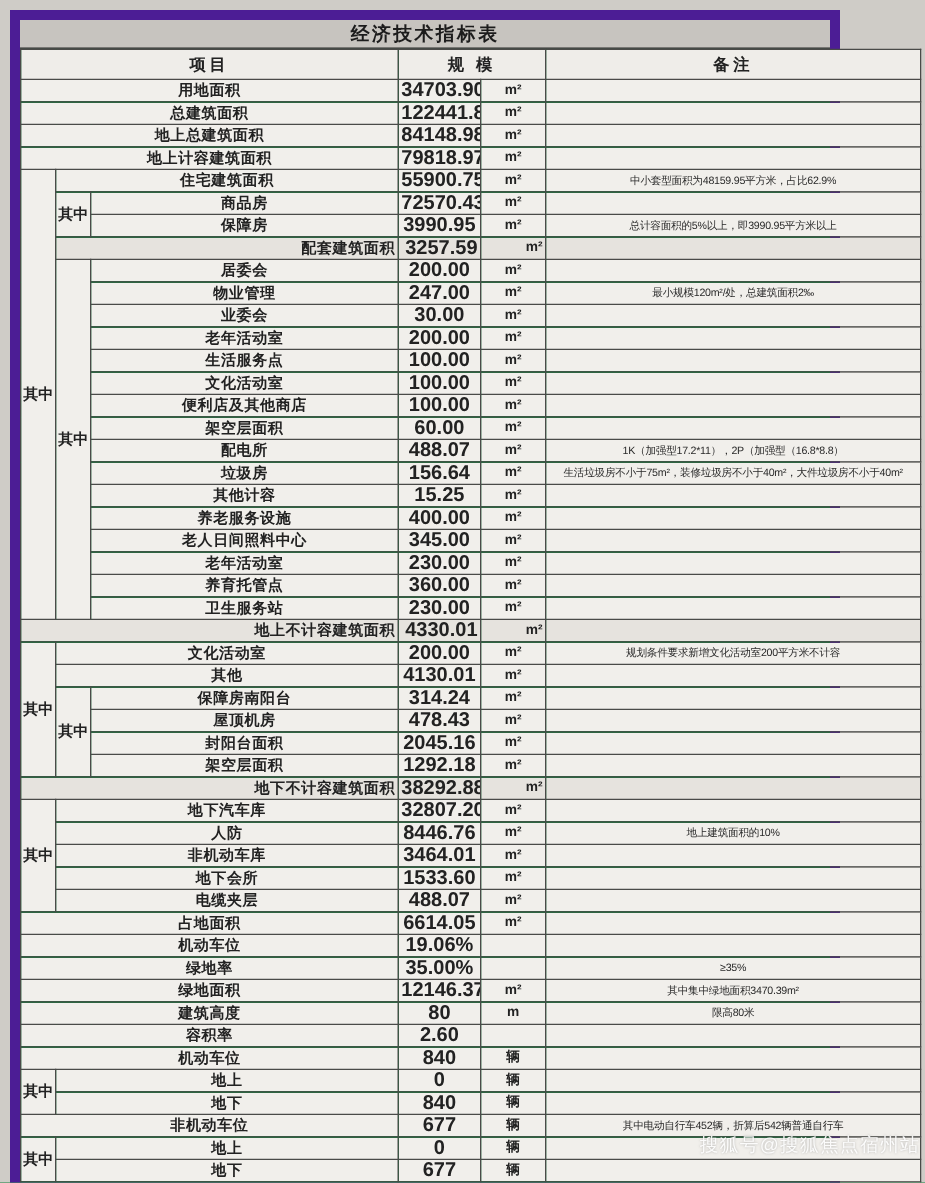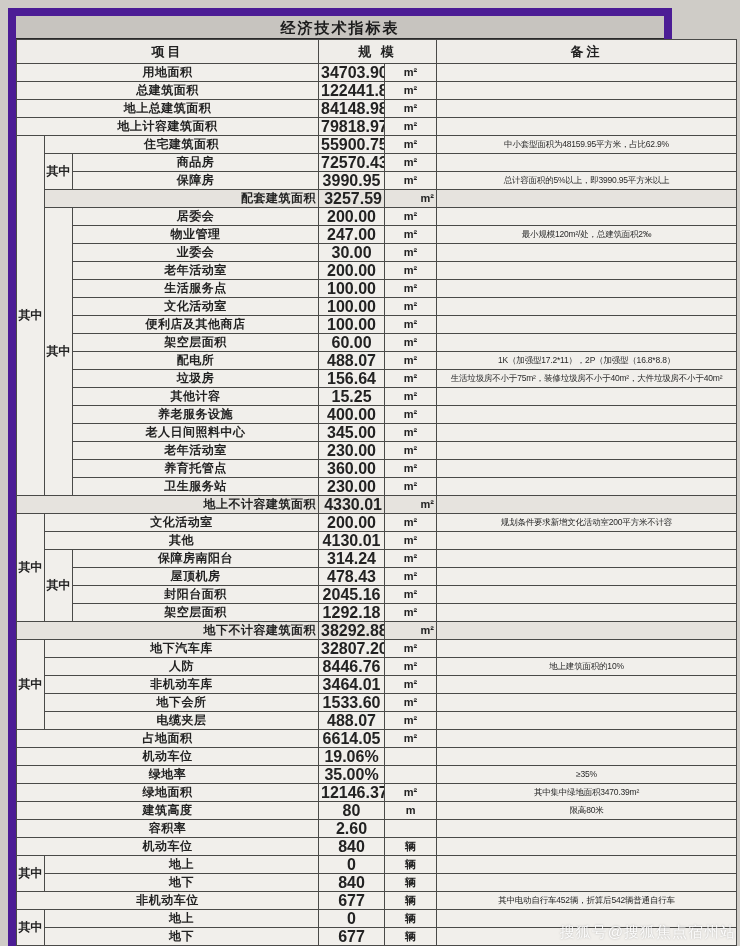--- a/index.html
+++ b/index.html
@@ -28,21 +28,21 @@
   }
   thead th { height: 24px; font-size: 13px; font-weight: bold; letter-spacing: 3px; background: #efede9; }
   tbody td { height: 17px; line-height: 17px; font-size: 12px; font-weight: bold; background: #f1efeb; }
   tr.shade td { background: #e6e3de; text-align: right; }
   td.qz   { font-size: 12px; padding: 0 1px; }
   td.name { letter-spacing: 0.5px; }
   td.val  { font-size: 16px; }
   td.unit { font-size: 11px; }
   td.note { font-size: 8.5px; letter-spacing: -0.2px; font-weight: normal; color: #2a2a2a; }
   .watermark {
-    position: absolute; right: 4px; bottom: 4px;
+    position: absolute; right: 4px; bottom: 20px;
     font-size: 15px; color: rgba(255,255,255,0.92);
     text-shadow: 0 0 2px rgba(60,60,60,0.35);
     letter-spacing: 1px;
   }
 </style>
 </head>
 <body>
 
 <div class="page">
   <div class="table-wrap">

